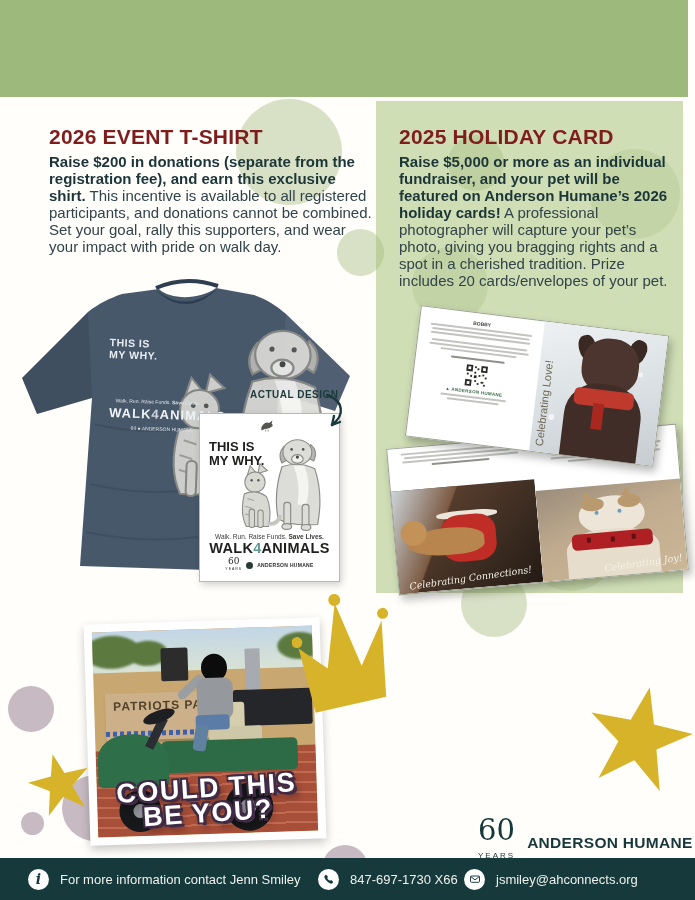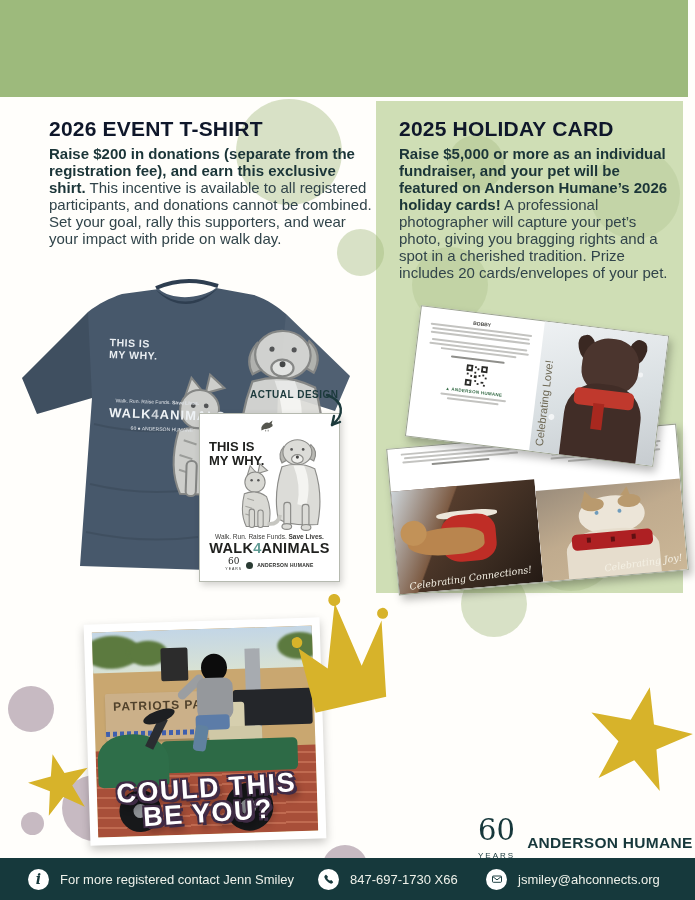--- a/index.html
+++ b/index.html
@@ -14,21 +14,21 @@
   .circ{position:absolute;border-radius:50%;}
   .sage{background:rgba(163,186,124,.42);}
   .mauve{background:#c7bac2;}
   .panel-dot{position:absolute;border-radius:50%;background:rgba(111,141,66,.17);}
 
   
   .panel{position:absolute;left:376px;top:101px;width:307px;height:492px;background:#cfdeb5;z-index:1;overflow:hidden;}
 
   
   .col{position:absolute;z-index:2;}
-  .sec-head{margin:0 0 4px 0;font-size:21px;font-weight:800;letter-spacing:.2px;color:#0f172a;}
+  .sec-head{margin:8px 0 4px 0;font-size:21px;font-weight:800;letter-spacing:.2px;color:#7f1d1d;}
   .body-copy{margin:0;font-size:15px;line-height:17px;color:#31444a;}
   .body-copy b{color:#1b3538;}
 
   
   .shirt-wrap{position:absolute;left:10px;top:274px;width:352px;height:308px;z-index:2;}
   .design-label{position:absolute;left:250px;top:389px;font-size:10px;font-weight:800;letter-spacing:.5px;color:#1c3a3c;z-index:4;}
   .design-arrow{position:absolute;left:323px;top:392px;z-index:4;}
   .design-card{position:absolute;left:199px;top:413px;width:139px;height:167px;background:#fff;border:1px solid #b6bab0;box-shadow:2px 3px 7px rgba(0,0,0,.18);z-index:3;}
   .dc-bird{position:absolute;left:58px;top:5px;}
   .dc-tag{position:absolute;left:9px;top:26px;font-size:13px;line-height:14px;font-weight:800;color:#20211f;}
@@ -389,31 +389,31 @@
       <path d="M10,4 q4,-5 8,0" fill="none" stroke="#17383b" stroke-width="1.6"></path>
       <circle cx="14" cy="15" r="11.5" fill="#17383b"></circle>
       <path d="M8,21 q1,-7 5,-8 q1,-3 3,-3 q2,0 3,3 q4,1 5,8 z" fill="#f4f4ef"></path>
     </svg>
     <div class="logo-org">ANDERSON HUMANE</div>
   </div>
 
   <div class="footer">
     <div class="f-item" style="left:28px;">
       <span class="f-ic i-info">i</span>
-      <span>For more registered contact Jenn Smiley</span>
+      <span>For more information contact Jenn Smiley</span>
     </div>
     <div class="f-item" style="left:318px;">
       <span class="f-ic">
         <svg width="12" height="12" viewBox="0 0 20 20">
           <path d="M5.6,3.4 l2.4,2.4 c.4,.4 .4,1 0,1.4 l-1,1 c1,2.1 2.7,3.8 4.8,4.8 l1-1 c.4-.4 1-.4 1.4,0 l2.4,2.4 c.4,.4 .4,1 0,1.4 l-1.2,1.2 c-.8,.8-2,1-3,.6 C8,15.8 4.2,12 2.4,7.6 c-.4-1-.2-2.2 .6-3 l1.2-1.2 c.4-.4 1-.4 1.4,0 z" fill="#16393c"></path>
         </svg>
       </span>
       <span>847-697-1730 X66</span>
     </div>
-    <div class="f-item" style="left:486px;justify-content:space-between;">
+    <div class="f-item" style="left:464px;justify-content:space-between;">
       <span class="f-ic">
         <svg width="12" height="12" viewBox="0 0 20 20">
           <rect x="2.5" y="5" width="15" height="10.5" rx="1.5" fill="none" stroke="#16393c" stroke-width="1.6"></rect>
           <path d="M3,6 l7,5.5 l7,-5.5" fill="none" stroke="#16393c" stroke-width="1.6"></path>
         </svg>
       </span>
       <span>jsmiley@ahconnects.org</span>
     </div>
   </div>
 

